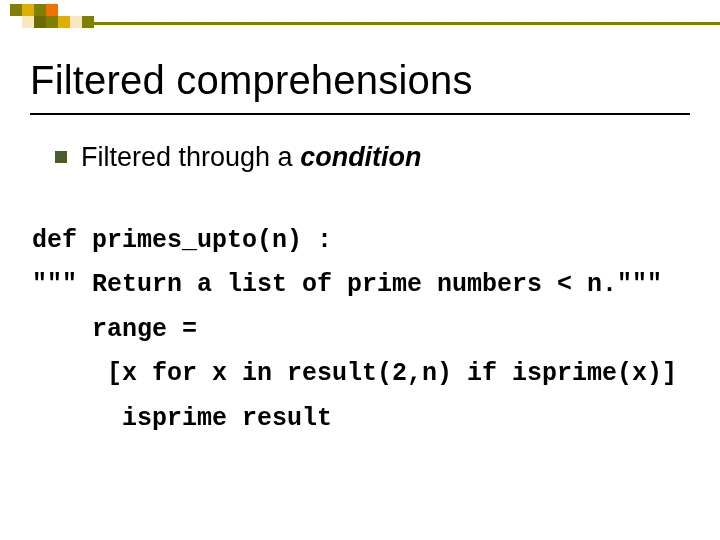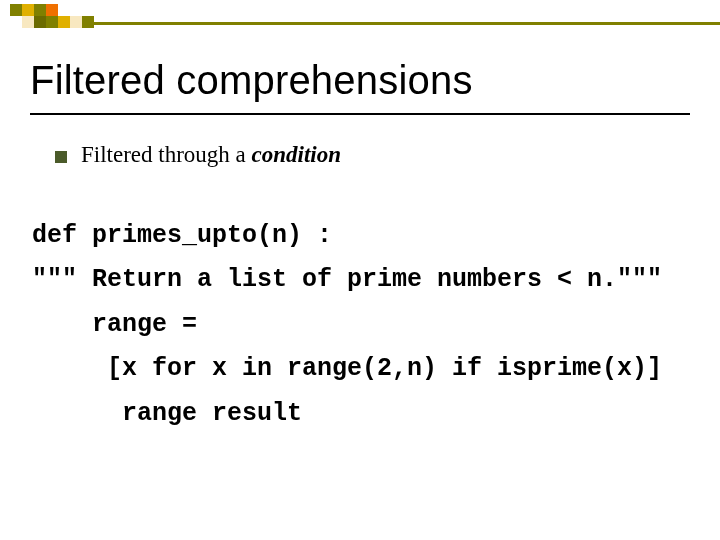--- a/index.html
+++ b/index.html
@@ -43,23 +43,22 @@
     margin: 4px 0 0 0;
     width: 660px;
   }
   .body {
     padding: 26px 30px 0 55px;
   }
   .bullet-row {
     display: flex;
     align-items: flex-start;
     gap: 14px;
-    font-size: 23px;
+    font-size: 27px;
     line-height: 1.25;
-    font-family: Liberation Serif, serif;
   }
   .bullet-square {
     width: 12px;
     height: 12px;
     background: #4b5b2a;
     margin-top: 10px;
     flex: 0 0 12px;
   }
   .bullet-text em.kw {
     font-style: italic;
@@ -106,17 +105,17 @@
     <div class="bullet-row">
       <div class="bullet-square"></div>
       <div class="bullet-text">
         <span>Filtered through a </span><em class="kw">condition</em>
       </div>
     </div>
 
     <div class="code-block"><span>def primes_upto(n) :</span>
 <span>""" Return a list of prime numbers &lt; n."""</span>
 <span>    range =</span>
-<span>     [x for x in range(2,n) if isprime(x)]</span>
-<span>      range result</span></div>
+<span>     [x for x in result(2,n) if isprime(x)]</span>
+<span>      isprime result</span></div>
   </div>
 
 </div>
 
 </body></html>

